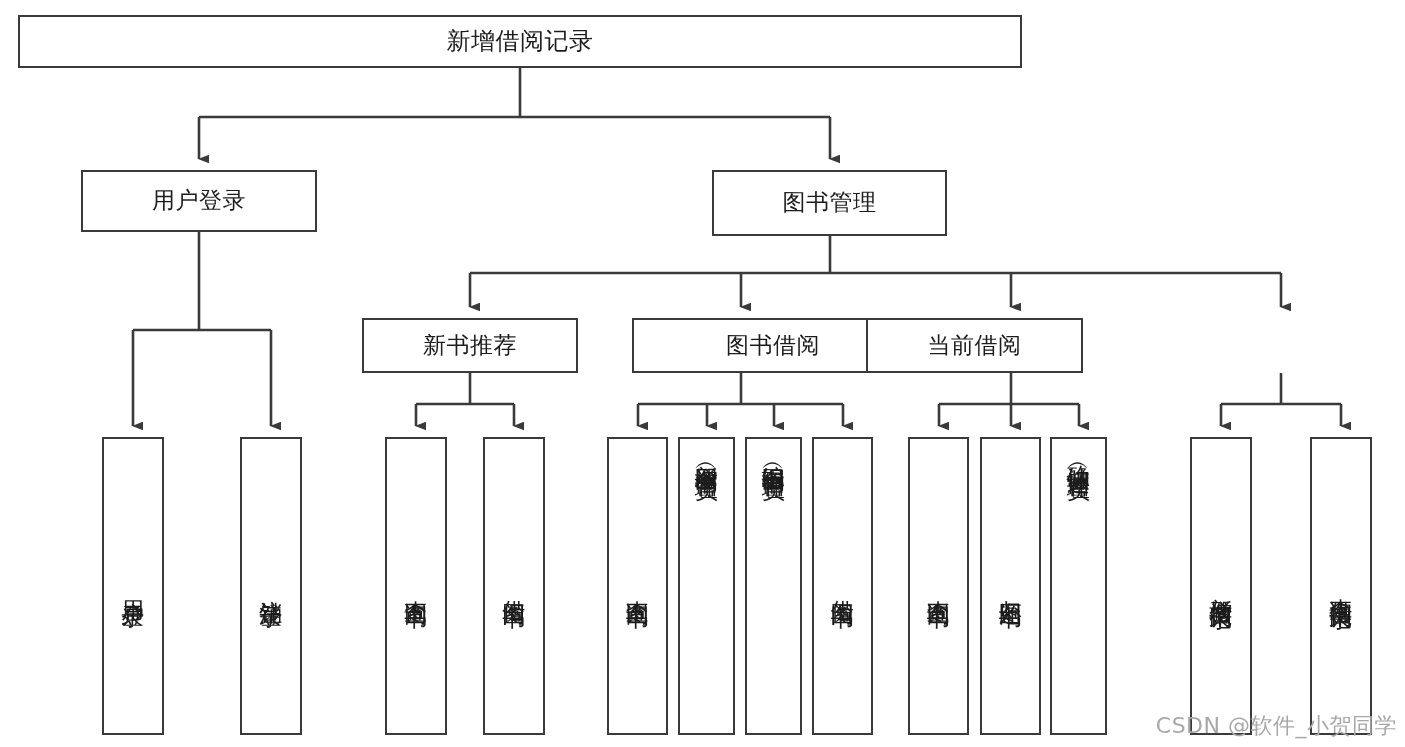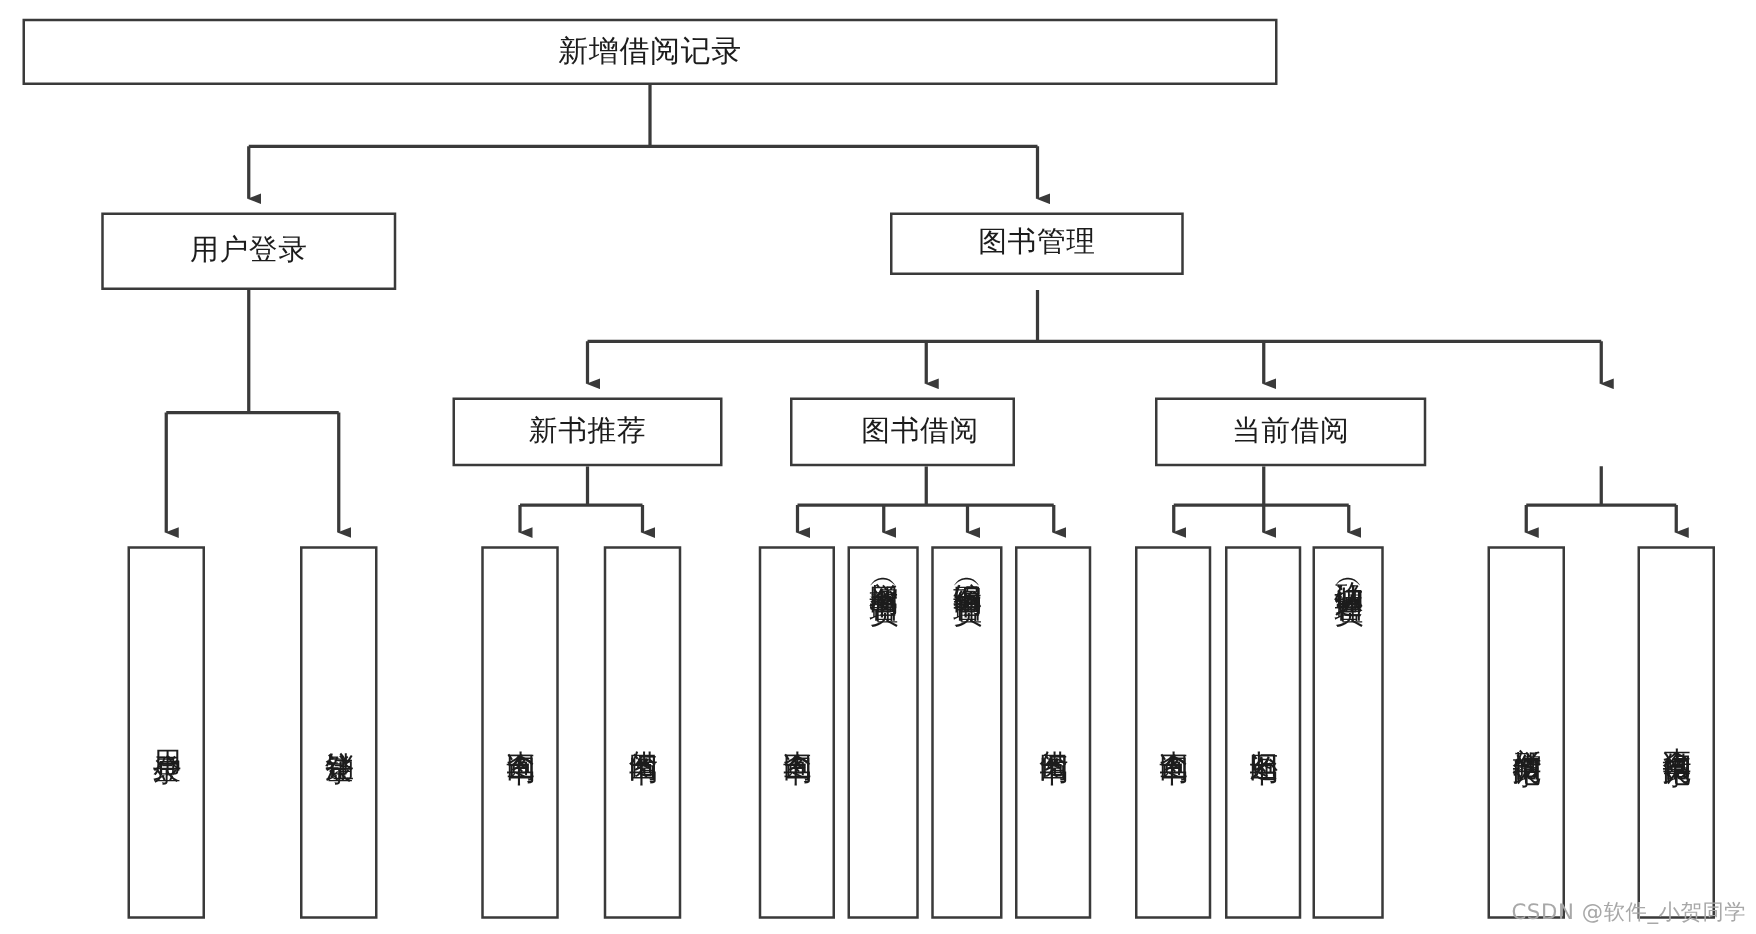--- a/index.html
+++ b/index.html
@@ -65,21 +65,21 @@
   .node.leaf.centered-text {
     align-items: center;
   }
   .node.leaf.centered-text .node-label {
     margin-top: 0;
   }
   #watermark {
     position: absolute;
     right: 8px;
     bottom: 6px;
-    font-size: 17px;
+    font-size: 22px;
     color: #a8a8a8;
     letter-spacing: 0.5px;
     white-space: nowrap;
     user-select: none;
   }
 </style>
 </head>
 <body>
 
 <div id="diagram-root">
@@ -128,33 +128,33 @@
   </svg>
 
   <div class="node root" style="left: 18px; top: 15px; width: 1004px; height: 53px;">
     <span class="node-label">新增借阅记录</span>
   </div>
 
   <div class="node lvl2" style="left: 81px; top: 170px; width: 236px; height: 62px;">
     <span class="node-label">用户登录</span>
   </div>
 
-  <div class="node lvl2" style="left: 712px; top: 170px; width: 235px; height: 50px;">
+  <div class="node lvl2" style="left: 712px; top: 170px; width: 235px; height: 66px;">
     <span class="node-label">图书管理</span>
   </div>
 
   <div class="node lvl3" style="left: 362px; top: 318px; width: 216px; height: 55px;">
     <span class="node-label">新书推荐</span>
   </div>
 
-  <div class="node lvl3" style="left: 632px; top: 318px; width: 180px; height: 55px; padding-left: 28px;">
+  <div class="node lvl3" style="left: 632px; top: 318px; width: 254px; height: 55px; padding-left: 28px;">
     <span class="node-label">图书借阅</span>
   </div>
 
-  <div class="node lvl3" style="left: 924px; top: 318px; width: 217px; height: 55px;">
+  <div class="node lvl3" style="left: 866px; top: 318px; width: 217px; height: 55px;">
     <span class="node-label">当前借阅</span>
   </div>
 
 
   <div class="node leaf centered-text" style="left: 102px; top: 437px; width: 62px; height: 298px;">
     <span class="node-label">用户登录</span>
   </div>
 
   <div class="node leaf centered-text" style="left: 240px; top: 437px; width: 62px; height: 298px;">
     <span class="node-label">注销登录</span>

